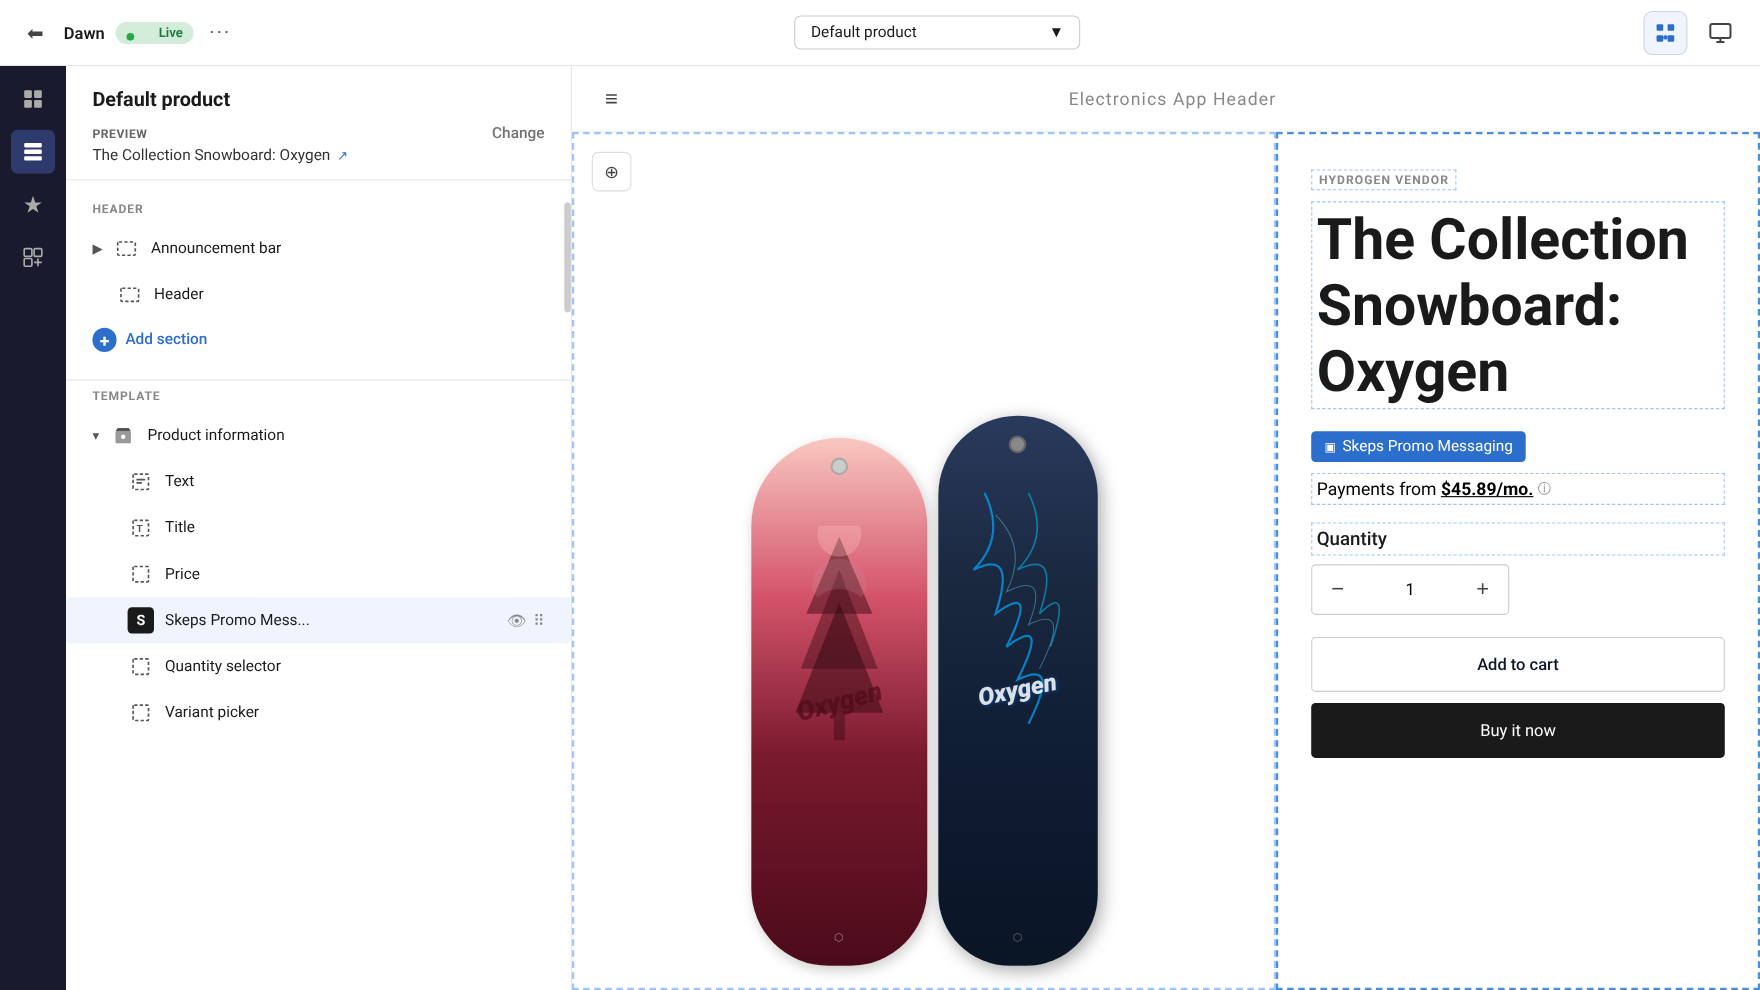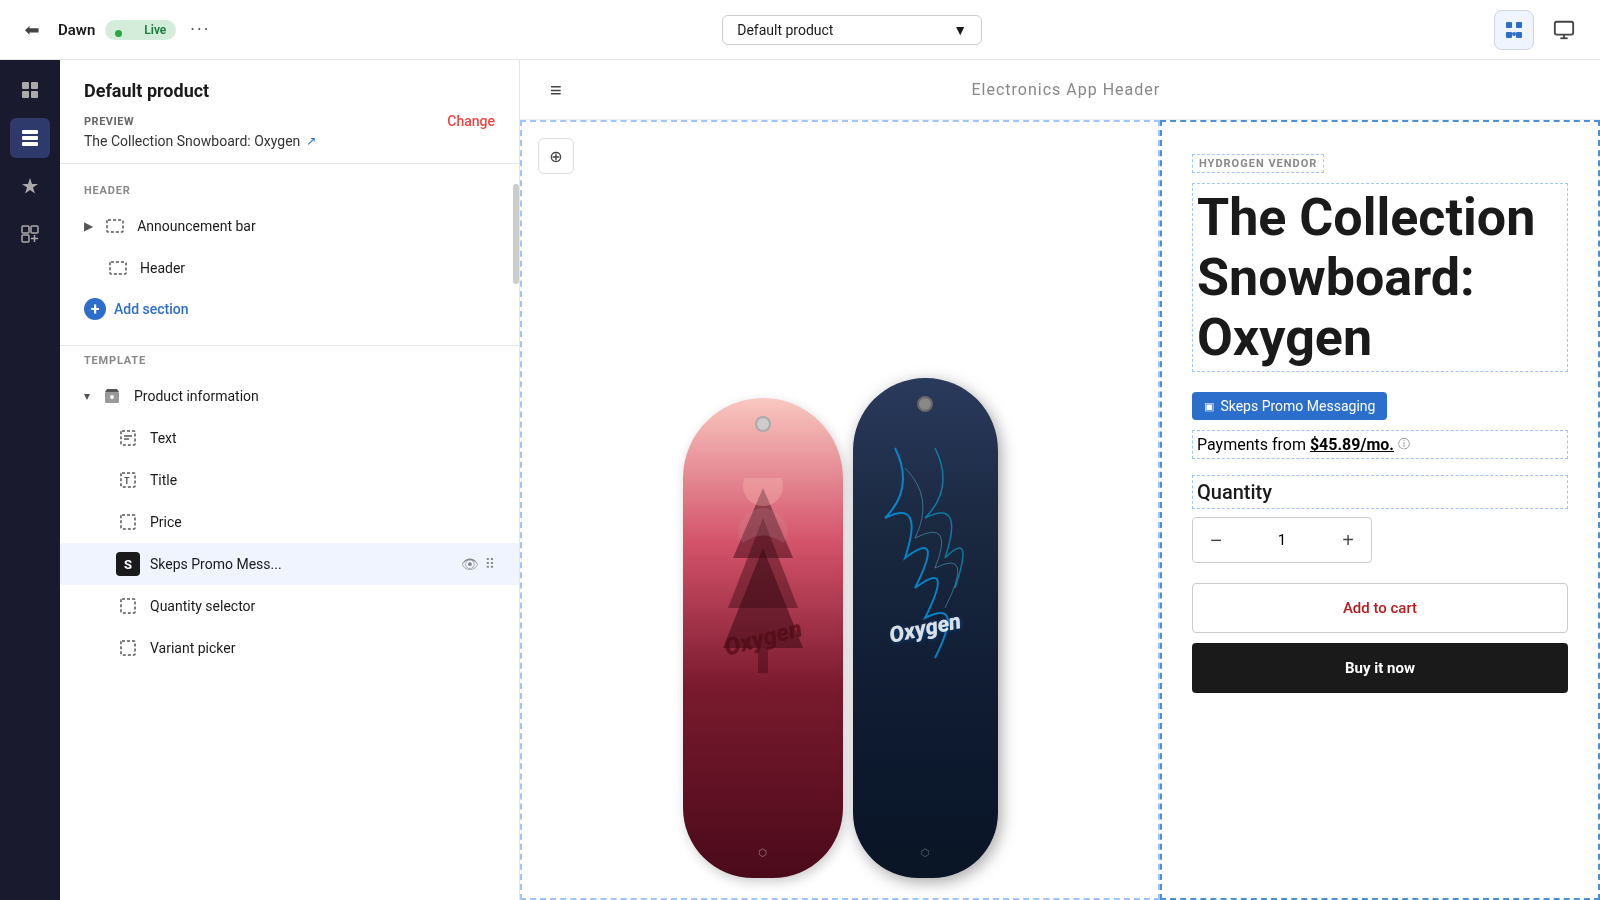--- a/index.html
+++ b/index.html
@@ -60,21 +60,21 @@
       width: 460px; background: #fff; border-right: 1px solid #e5e5e5;
       display: flex; flex-direction: column; flex-shrink: 0; overflow: hidden;
     }
     .panel-header {
       padding: 20px 24px 14px;
       border-bottom: 1px solid #e5e5e5;
     }
     .panel-title { font-size: 18px; font-weight: 700; color: #1a1a1a; }
     .preview-row { display: flex; align-items: center; justify-content: space-between; margin-top: 12px; gap: 32px; }
     .preview-label { font-size: 11px; font-weight: 700; color: #666; text-transform: uppercase; letter-spacing: 0.5px; }
-    .change-link { color: #ef4444; font-size: 14px; cursor: pointer; font-weight: 500; }
+    .change-link { color: #737373; font-size: 14px; cursor: pointer; font-weight: 500; }
     .preview-product { display: flex; align-items: center; gap: 6px; margin-top: 4px; }
     .preview-product-name { font-size: 14px; color: #333; }
     .external-link-icon { color: #2c6ecb; font-size: 12px; }
 
     .sections-list { flex: 1; overflow-y: auto; padding: 16px 0; }
     .section-group { margin-bottom: 16px; }
     .section-group-label {
       font-size: 11px; font-weight: 700; color: #888; text-transform: uppercase;
       padding: 4px 24px 8px; letter-spacing: 0.8px;
     }
@@ -171,38 +171,38 @@
     }
     .vendor-label { font-size: 11px; font-weight: 700; color: #888; letter-spacing: 1px; text-transform: uppercase; border: 1px dashed #a0c4ff; padding: 2px 6px; display: inline-block; margin-bottom: 10px; }
     .product-title { font-size: 52px; font-weight: 700; color: #1a1a1a; line-height: 1.15; margin-bottom: 20px; border: 1px dashed #a0c4ff; padding: 4px; }
     .price-row { font-size: 22px; font-weight: 600; color: #1a1a1a; margin-bottom: 10px; border: 1px dashed #a0c4ff; padding: 4px; }
     .promo-badge {
       display: inline-flex; align-items: center; gap: 6px;
       background: #2c6ecb; color: #fff; border-radius: 4px;
       padding: 6px 12px; font-size: 14px; margin-bottom: 10px; cursor: pointer;
     }
     .info-icon { color: #888; font-size: 12px; margin-left: 4px; }
-    .quantity-label { font-size: 20px; color: #1a1a1a; margin-bottom: 8px; font-weight: 500; border: 1px dashed #a0c4ff; padding: 4px; }
+    .quantity-label { font-size: 17px; color: #1a1a1a; margin-bottom: 8px; font-weight: 500; border: 1px dashed #a0c4ff; padding: 4px; }
     .quantity-selector {
       display: flex; align-items: center; border: 1px solid #ccc; border-radius: 4px;
       width: 180px; margin-bottom: 20px;
     }
     .qty-btn { width: 46px; height: 44px; display: flex; align-items: center; justify-content: center; cursor: pointer; font-size: 20px; color: #444; background: none; border: none; }
     .qty-value { flex: 1; text-align: center; font-size: 15px; }
     .add-to-cart-btn {
       width: 100%; height: 50px; border: 1px solid #ccc; border-radius: 4px;
-      background: #fff; font-size: 15px; color: #b91c1c; cursor: pointer;
+      background: #fff; font-size: 15px; color: #0f172a; cursor: pointer;
       display: flex; align-items: center; justify-content: center; margin-bottom: 10px;
       font-weight: 500;
     }
     .buy-now-btn {
       width: 100%; height: 50px; border-radius: 4px;
       background: #1a1a1a; font-size: 15px; color: #fff; cursor: pointer;
       display: flex; align-items: center; justify-content: center;
-      font-weight: 700;
+      font-weight: 400;
     }
 
     
     .dashed-blue { border: 2px dashed #4a90d9; }
 
     
     .sub-item {
       padding-left: 56px;
     }
   </style>

